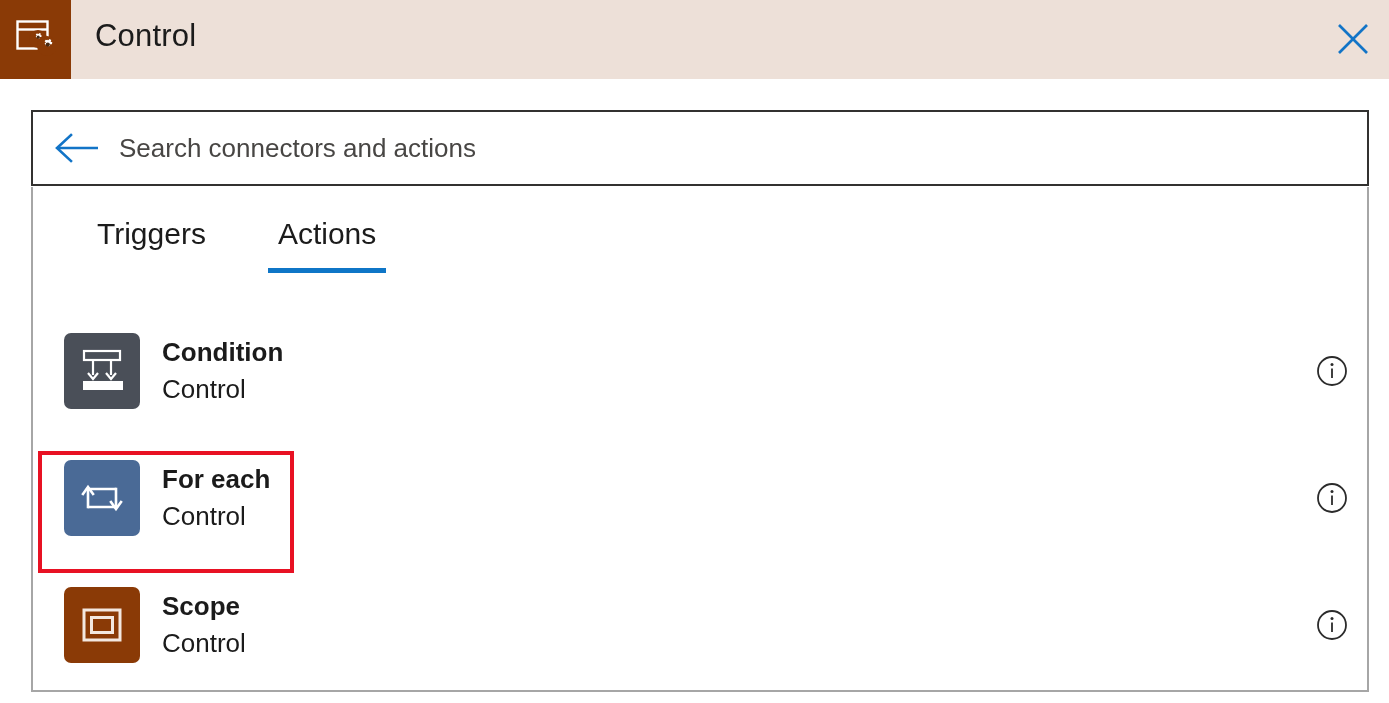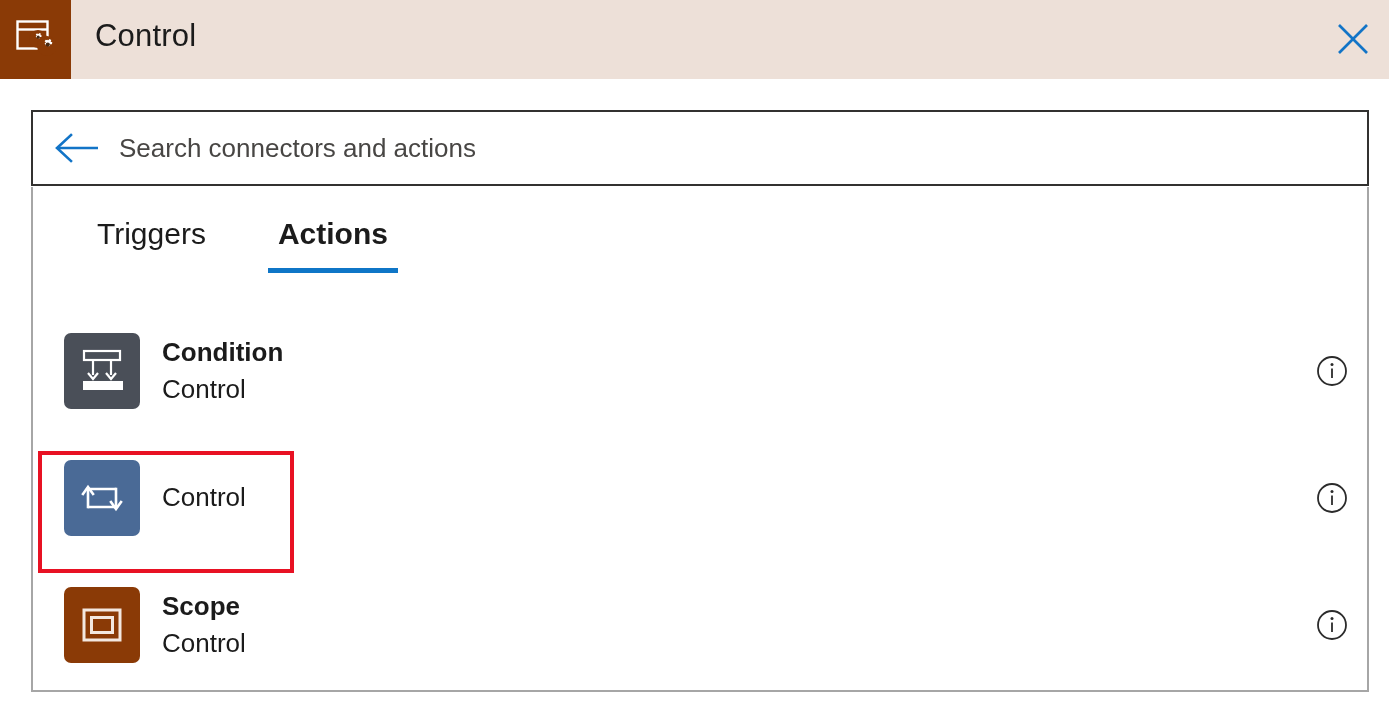--- a/index.html
+++ b/index.html
@@ -121,21 +121,21 @@
   .tab {
     position: relative;
     font-size: 30px;
     color: #1b1b1b;
     padding: 0 10px 22px 10px;
     cursor: pointer;
     font-weight: 400;
     white-space: nowrap;
   }
 
-  .tab.selected { font-weight: 700; }
+  .tab.selected { font-weight: 400; }
 
   .tab.selected::after {
     content: "";
     position: absolute;
     left: 0;
     right: 0;
     bottom: 0;
     height: 5px;
     background: #0f76c7;
   }
@@ -301,20 +301,21 @@
     <div class="action-row">
       <div class="action-icon" style="background:#4a6a96;">
         <svg width="46" height="42" viewBox="0 0 46 42">
           <polyline points="9,30 9,12 36,12" fill="none" stroke="#ffffff" stroke-width="2.6" stroke-linecap="square"></polyline>
           <polyline points="37,12 37,30 10,30" fill="none" stroke="#ffffff" stroke-width="2.6" stroke-linecap="square"></polyline>
           <polyline points="4,17 9,10 14,17" fill="none" stroke="#ffffff" stroke-width="2.6" stroke-linecap="square"></polyline>
           <polyline points="32,25 37,32 42,25" fill="none" stroke="#ffffff" stroke-width="2.6" stroke-linecap="square"></polyline>
         </svg>
       </div>
       <div class="action-text">
+        <div class="action-title">For each</div>
         <div class="action-sub">Control</div>
       </div>
       <span class="info-icon">
         <svg width="32" height="32" viewBox="0 0 32 32">
           <circle cx="16" cy="16" r="14" fill="none" stroke="#2b2b2b" stroke-width="1.8"></circle>
           <circle cx="16" cy="9.5" r="1.5" fill="#2b2b2b"></circle>
           <line x1="16" y1="13.5" x2="16" y2="23" stroke="#2b2b2b" stroke-width="1.8"></line>
         </svg>
       </span>
     </div>

